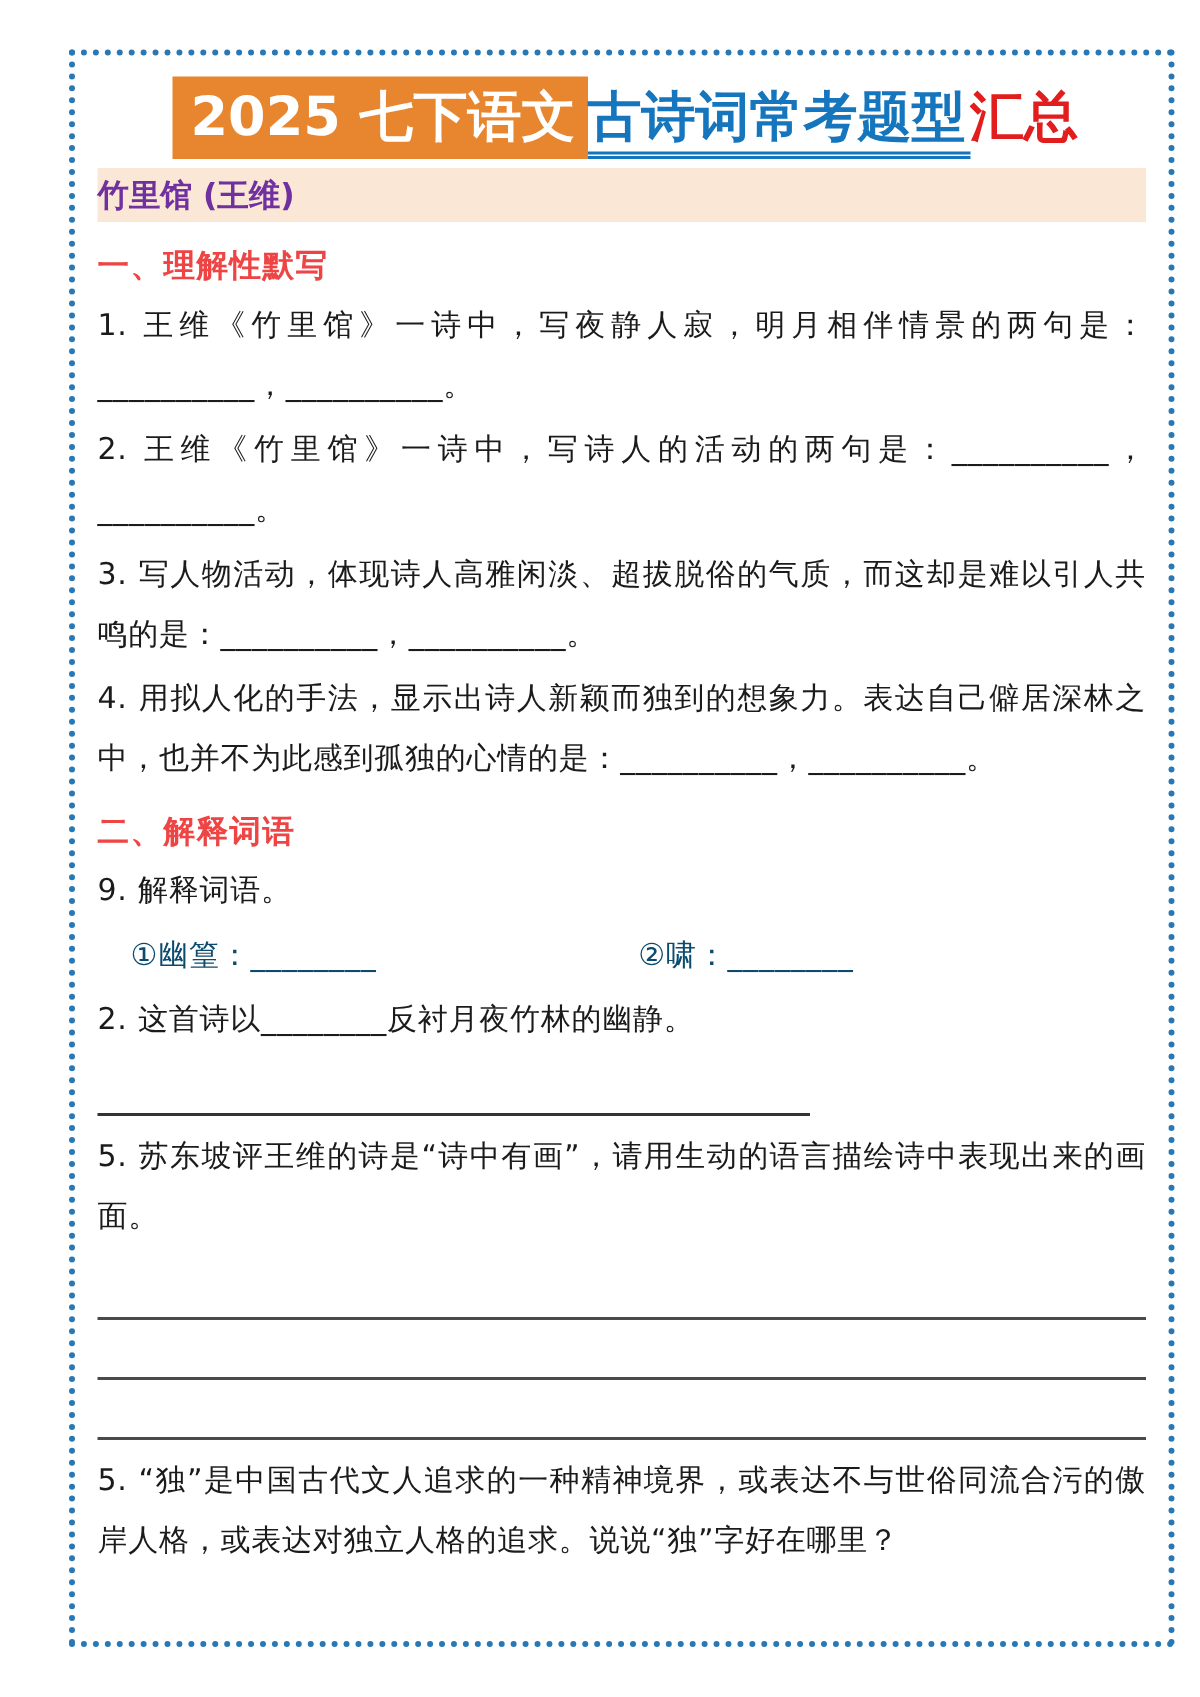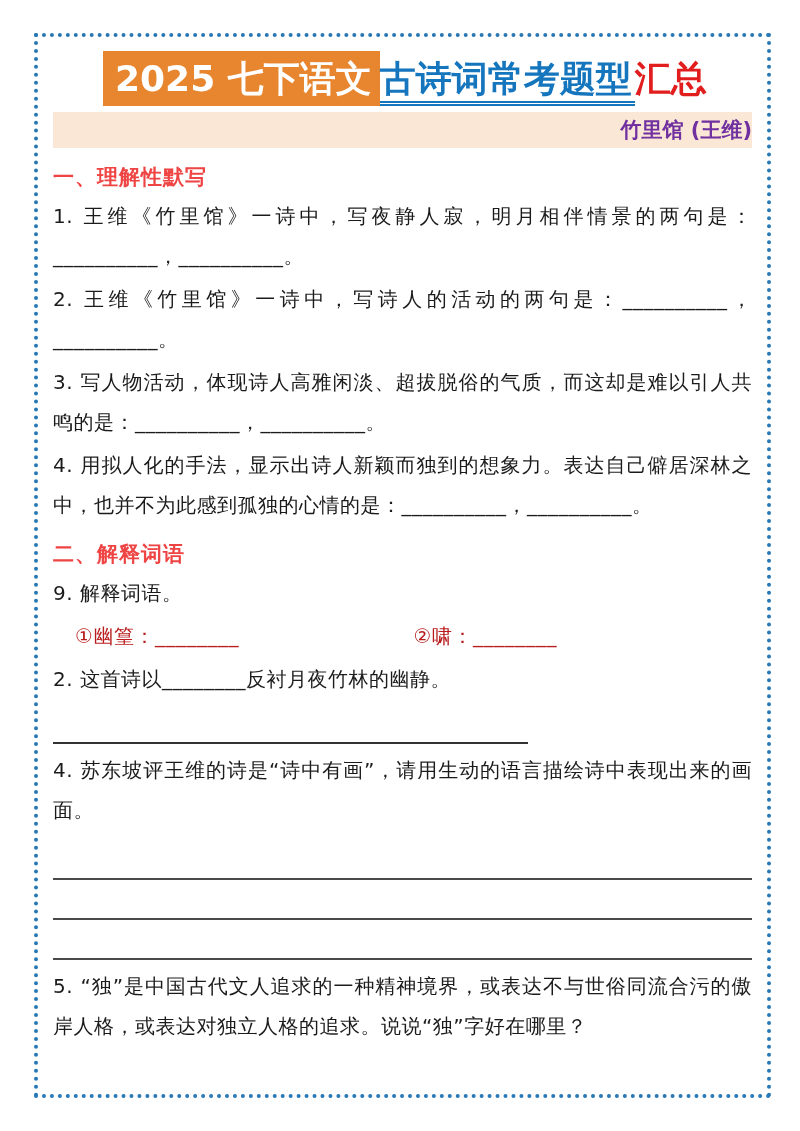--- a/index.html
+++ b/index.html
@@ -3,21 +3,21 @@
 <meta charset="utf-8">
 <style>
   * { margin: 0; padding: 0; box-sizing: border-box; }
   html, body { background: #ffffff; }
   body {
     width: 800px; height: 1131px;
     font-family: "DejaVu Sans", "Liberation Sans", sans-serif;
     position: relative; overflow: hidden;
   }
   .page-frame {
-    position: absolute; left: 34px; top: 33px;
+    position: absolute; left: 46px; top: 33px;
     width: 737px; height: 1065px;
     border: 4px dotted #2878B6;
     overflow: hidden;
   }
   .content { padding: 14px 15px 18px 15px; }
 
   
   .title-row {
     margin: 4px 0 0 50px;
     font-size: 36px; font-weight: bold;
@@ -25,39 +25,39 @@
   }
   .title-part1 { background: #E8862F; color: #ffffff; padding: 7px 8px 7px 12px; }
   .title-part2 { color: #1576BE; border-bottom: 5px double #1576BE; padding-bottom: 2px; padding-right: 3px; }
   .title-part3 { color: #E11D1D; }
 
   
   .poem-banner {
     margin-top: 8px;
     background: #FAE7D5;
     height: 36px; line-height: 36px;
-    text-align: right;
+    text-align: left;
     color: #7030A0; font-weight: bold; font-size: 21px;
   }
 
   
   .sec-heading {
     color: #ef4444; font-size: 21px; font-weight: bold;
     margin: 15px 0 5px 0; letter-spacing: 1px;
   }
 
   
   .q-item {
     font-size: 20px; line-height: 40px;
     color: #1b1b1b; text-align: justify;
     margin: 3px 0; letter-spacing: 0.5px;
   }
   .vocab-row {
     display: flex; font-size: 20px; line-height: 40px;
-    color: #b91c1c; padding-left: 22px; margin: 2px 0;
+    color: #0c4a6e; padding-left: 22px; margin: 2px 0;
     letter-spacing: 0.5px;
   }
   .vocab-row .vocab-cell-1 { width: 50%; }
 
   
   .ans-line { border-bottom: 2px solid #4a4a4a; height: 40px; }
   .ans-line.short { width: 68%; border-bottom-color: #333; height: 42px; }
   .ans-line.tall { height: 47px; }
   .ans-group { margin-bottom: 6px; }
 </style>
@@ -87,21 +87,21 @@
     <p class="q-item">9. 解释词语。</p>
     <div class="vocab-row">
       <span class="vocab-cell-1">①幽篁：________</span>
       <span class="vocab-cell-2">②啸：________</span>
     </div>
 
     <p class="q-item">2. 这首诗以________反衬月夜竹林的幽静。</p>
 
     <div class="ans-line short ans-group"></div>
 
-    <p class="q-item">4. 苏东坡评王维的诗是“诗中有画”，请用生动的语言描绘诗中表现出来的画面。</p>
+    <p class="q-item">5. 苏东坡评王维的诗是“诗中有画”，请用生动的语言描绘诗中表现出来的画面。</p>
     <div class="ans-group">
       <div class="ans-line tall"></div>
       <div class="ans-line"></div>
       <div class="ans-line"></div>
     </div>
 
     <p class="q-item">5. “独”是中国古代文人追求的一种精神境界，或表达不与世俗同流合污的傲岸人格，或表达对独立人格的追求。说说“独”字好在哪里？</p>
     <div class="ans-group">
       <div class="ans-line tall"></div>
 

